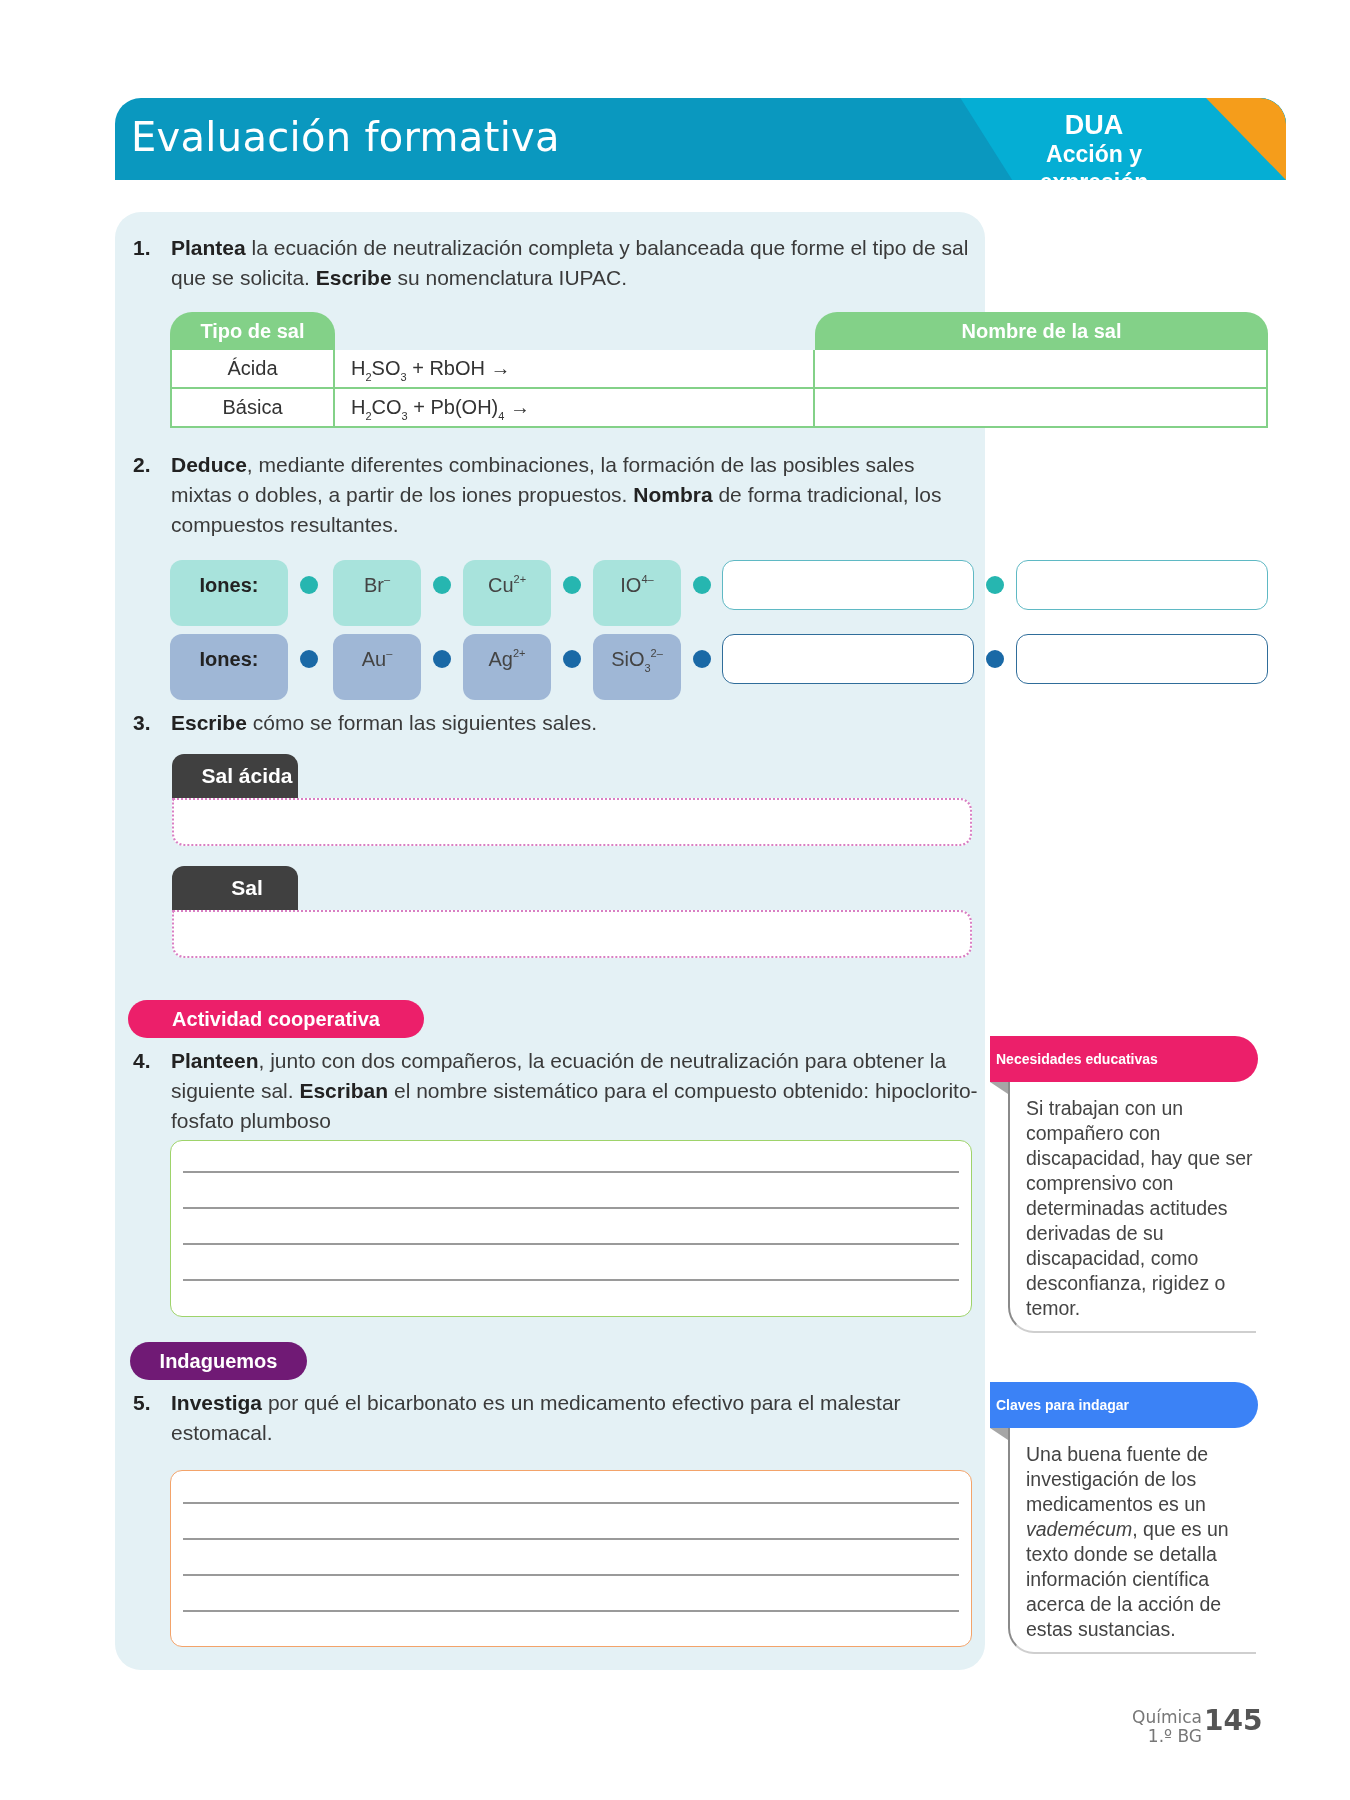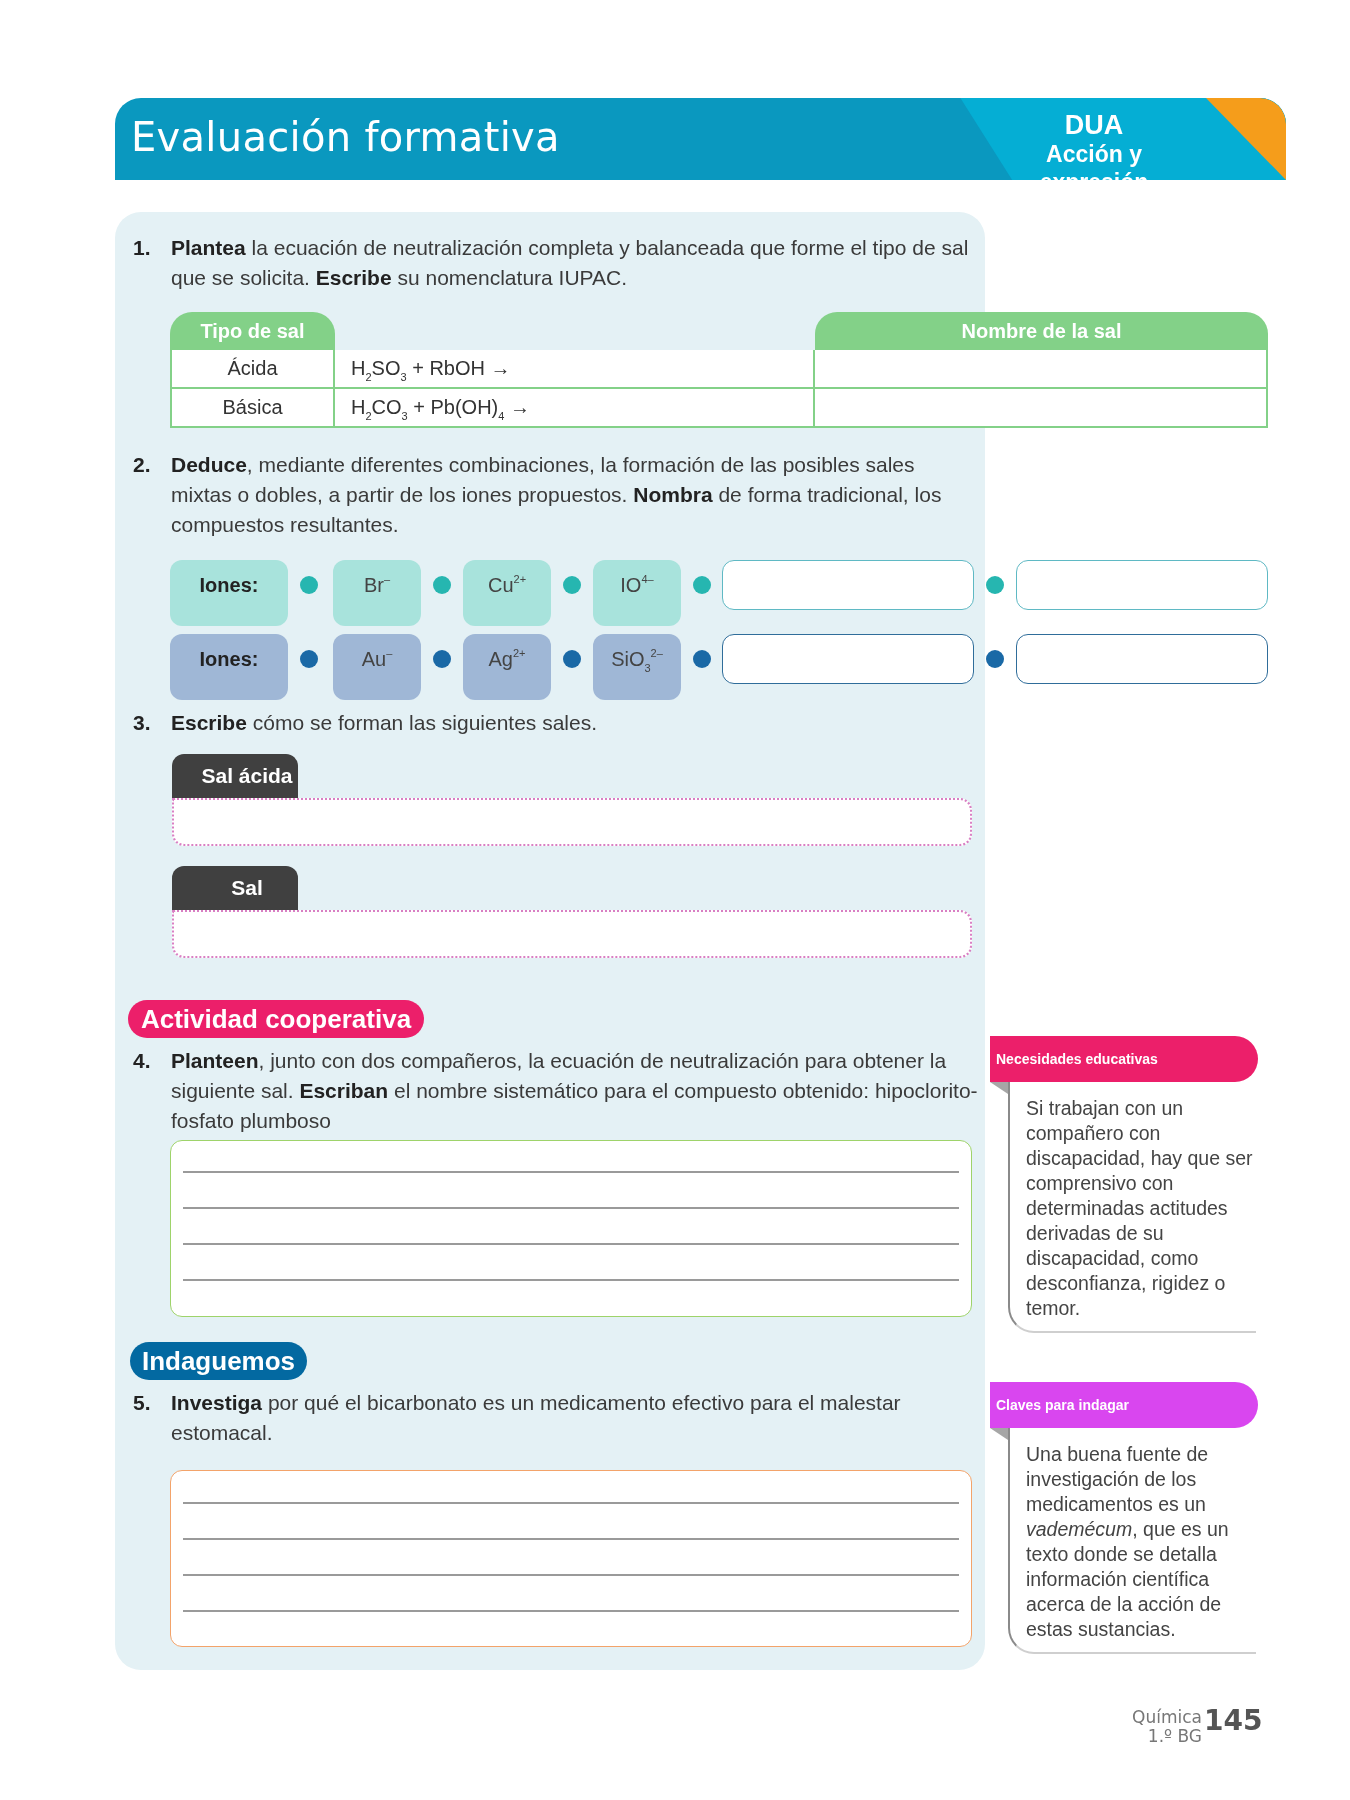--- a/index.html
+++ b/index.html
@@ -41,21 +41,21 @@
   .ionrow { position: absolute; left: 170px; height: 50px; width: 1100px; }
   .ion { position: absolute; top: 0; height: 66px; border-radius: 12px; text-align: center; line-height: 50px; font-size: 20px; color: #444; }
   .ion.label { font-weight: bold; color: #222; }
   .dot { position: absolute; top: 16px; width: 18px; height: 18px; border-radius: 50%; }
   .slot { position: absolute; top: 0; height: 50px; background: #fff; border-radius: 12px; }
 
   
   .tab { position: absolute; height: 44px; background: #404040; color: #fff; font-weight: bold; font-size: 21px; line-height: 44px; text-align: center; border-radius: 12px 12px 0 0; padding-left: 24px; }
   .dotbox { position: absolute; height: 48px; background: #fff; border: 2px dotted #d97fc3; border-radius: 0 12px 12px 12px; }
 
-  .pill { position: absolute; height: 38px; border-radius: 20px; color: #fff; font-weight: bold; font-size: 26px; line-height: 38px; text-align: center; }
+  .pill { position: absolute; height: 38px; border-radius: 20px; color: #fff; font-weight: bold; font-size: 20px; line-height: 38px; text-align: center; }
 
   .linebox { position: absolute; background: #fff; border-radius: 12px; }
   .linebox .ln { position: absolute; left: 12px; right: 12px; height: 2px; background: #9a9a9a; }
 
   
   .side { position: absolute; left: 990px; width: 280px; }
   .side .sh { position: relative; height: 46px; border-radius: 0 24px 24px 0; color: #fff; font-weight: bold; font-size: 14px; line-height: 46px; padding-left: 6px; border-top-left-radius: 0; }
   .side .sh::after { content: ""; position: absolute; left: 0; bottom: -12px; width: 0; height: 0; border-top: 12px solid rgba(0,0,0,0.35); border-left: 18px solid transparent; }
   .side .sb { position: relative; margin-left: 18px; width: 248px; border-left: 2px solid #8a8a8a; border-bottom: 2px solid #cfcfcf; border-bottom-left-radius: 26px; padding: 14px 0 10px 16px; font-size: 19.5px; line-height: 25px; color: #444; background: #fff; }
   .side .sb i { font-style: italic; }
@@ -150,41 +150,41 @@
   <div class="txt" style="width:815px;"><b>Planteen</b><span>, junto con dos compañeros, la ecuación de neutralización para obtener la siguiente sal. </span><b>Escriban</b><span> el nombre sistemático para el compuesto obtenido: hipoclorito-fosfato plumboso</span></div>
 </div>
 
 <div class="linebox" style="left:170px; top:1140px; width:802px; height:177px; border:1.5px solid #9ed36a;">
   <div class="ln" style="top:30px;"></div>
   <div class="ln" style="top:66px;"></div>
   <div class="ln" style="top:102px;"></div>
   <div class="ln" style="top:138px;"></div>
 </div>
 
-<div class="pill" style="left:130px; top:1342px; width:177px; background:#0369a1;">Indaguemos</div>
+<div class="pill" style="left:130px; top:1342px; width:177px; background:#701a75;">Indaguemos</div>
 
 <div class="q" style="left:133px; top:1388px; width:860px; height:62px;">
   <span class="num">5.</span>
   <div class="txt" style="width:815px;"><b>Investiga</b><span> por qué el bicarbonato es un medicamento efectivo para el malestar estomacal.</span></div>
 </div>
 
 <div class="linebox" style="left:170px; top:1470px; width:802px; height:177px; border:1.5px solid #f3a36a;">
   <div class="ln" style="top:31px;"></div>
   <div class="ln" style="top:67px;"></div>
   <div class="ln" style="top:103px;"></div>
   <div class="ln" style="top:139px;"></div>
 </div>
 
 <div class="side" style="top:1036px;">
   <div class="sh" style="background:#ec1f6a; width:268px;">Necesidades educativas</div>
   <div class="sb">Si trabajan con un compañero con discapacidad, hay que ser comprensivo con determinadas actitudes derivadas de su discapacidad, como desconfianza, rigidez o temor.</div>
 </div>
 
 <div class="side" style="top:1382px;">
-  <div class="sh" style="background:#d946ef; width:268px;">Claves para indagar</div>
+  <div class="sh" style="background:#3b82f6; width:268px;">Claves para indagar</div>
   <div class="sb"><span>Una buena fuente de investigación de los medicamentos es un </span><i>vademécum</i><span>, que es un texto donde se detalla información científica acerca de la acción de estas sustancias.</span></div>
 </div>
 
 <div class="footer-sub">
   <div>Química</div>
   <div>1.º BG</div>
 </div>
 <div class="footer-num">145</div>
 
 </body></html>

